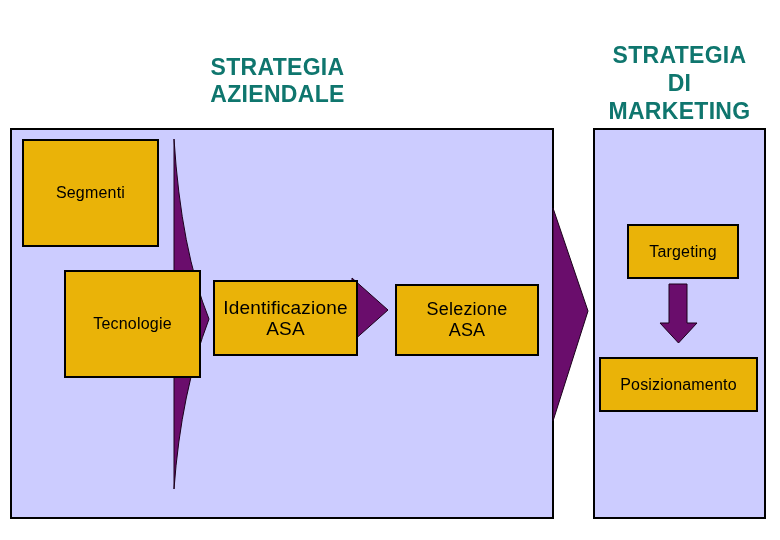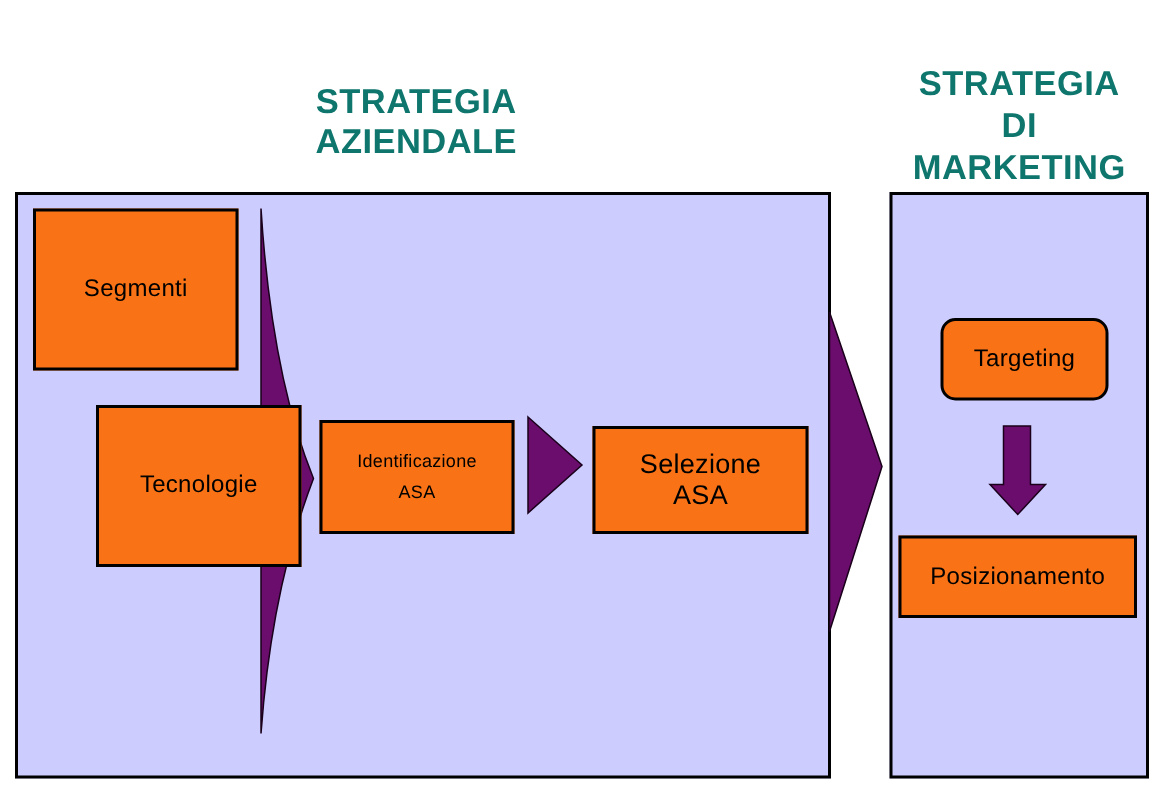--- a/index.html
+++ b/index.html
@@ -45,38 +45,38 @@
     pointer-events: none;
   }
   .arrow-shape {
     fill: #6A0D6C;
     stroke: #1a001a;
     stroke-width: 1;
   }
 
   .box {
     position: absolute;
-    background: #f97316;
+    background: #eab308;
     border: 2px solid #000000;
     box-sizing: border-box;
     display: flex;
     align-items: center;
     justify-content: center;
     text-align: center;
     white-space: pre-line;
     font-size: 16px;
     line-height: 22px;
     letter-spacing: 0.2px;
   }
   .box-segmenti       { left: 22px;  top: 139px; width: 137px; height: 108px; }
   .box-tecnologie     { left: 22px;  top: 270px; width: 137px; height: 108px; margin-left: 42px; }
   .box-funzioni       { left: 22px;  top: 393px; width: 137px; height: 108px; }
-  .box-identificazione{ left: 213px; top: 280px; width: 130px; height: 76px; font-size: 12px; line-height: 21px; }
+  .box-identificazione{ left: 213px; top: 280px; width: 145px; height: 76px; font-size: 19px; line-height: 21px; }
   .box-selezione      { left: 395px; top: 284px; width: 144px; height: 72px; font-size: 18px; line-height: 21px; }
-  .box-targeting      { left: 627px; top: 212px; width: 112px; height: 55px; border-radius: 10px; }
+  .box-targeting      { left: 627px; top: 224px; width: 112px; height: 55px; }
   .box-posizionamento { left: 599px; top: 357px; width: 159px; height: 55px; }
 </style>
 </head>
 <body>
 
 <div class="canvas">
 
   <div class="title title-left">STRATEGIA
 AZIENDALE</div>
 

